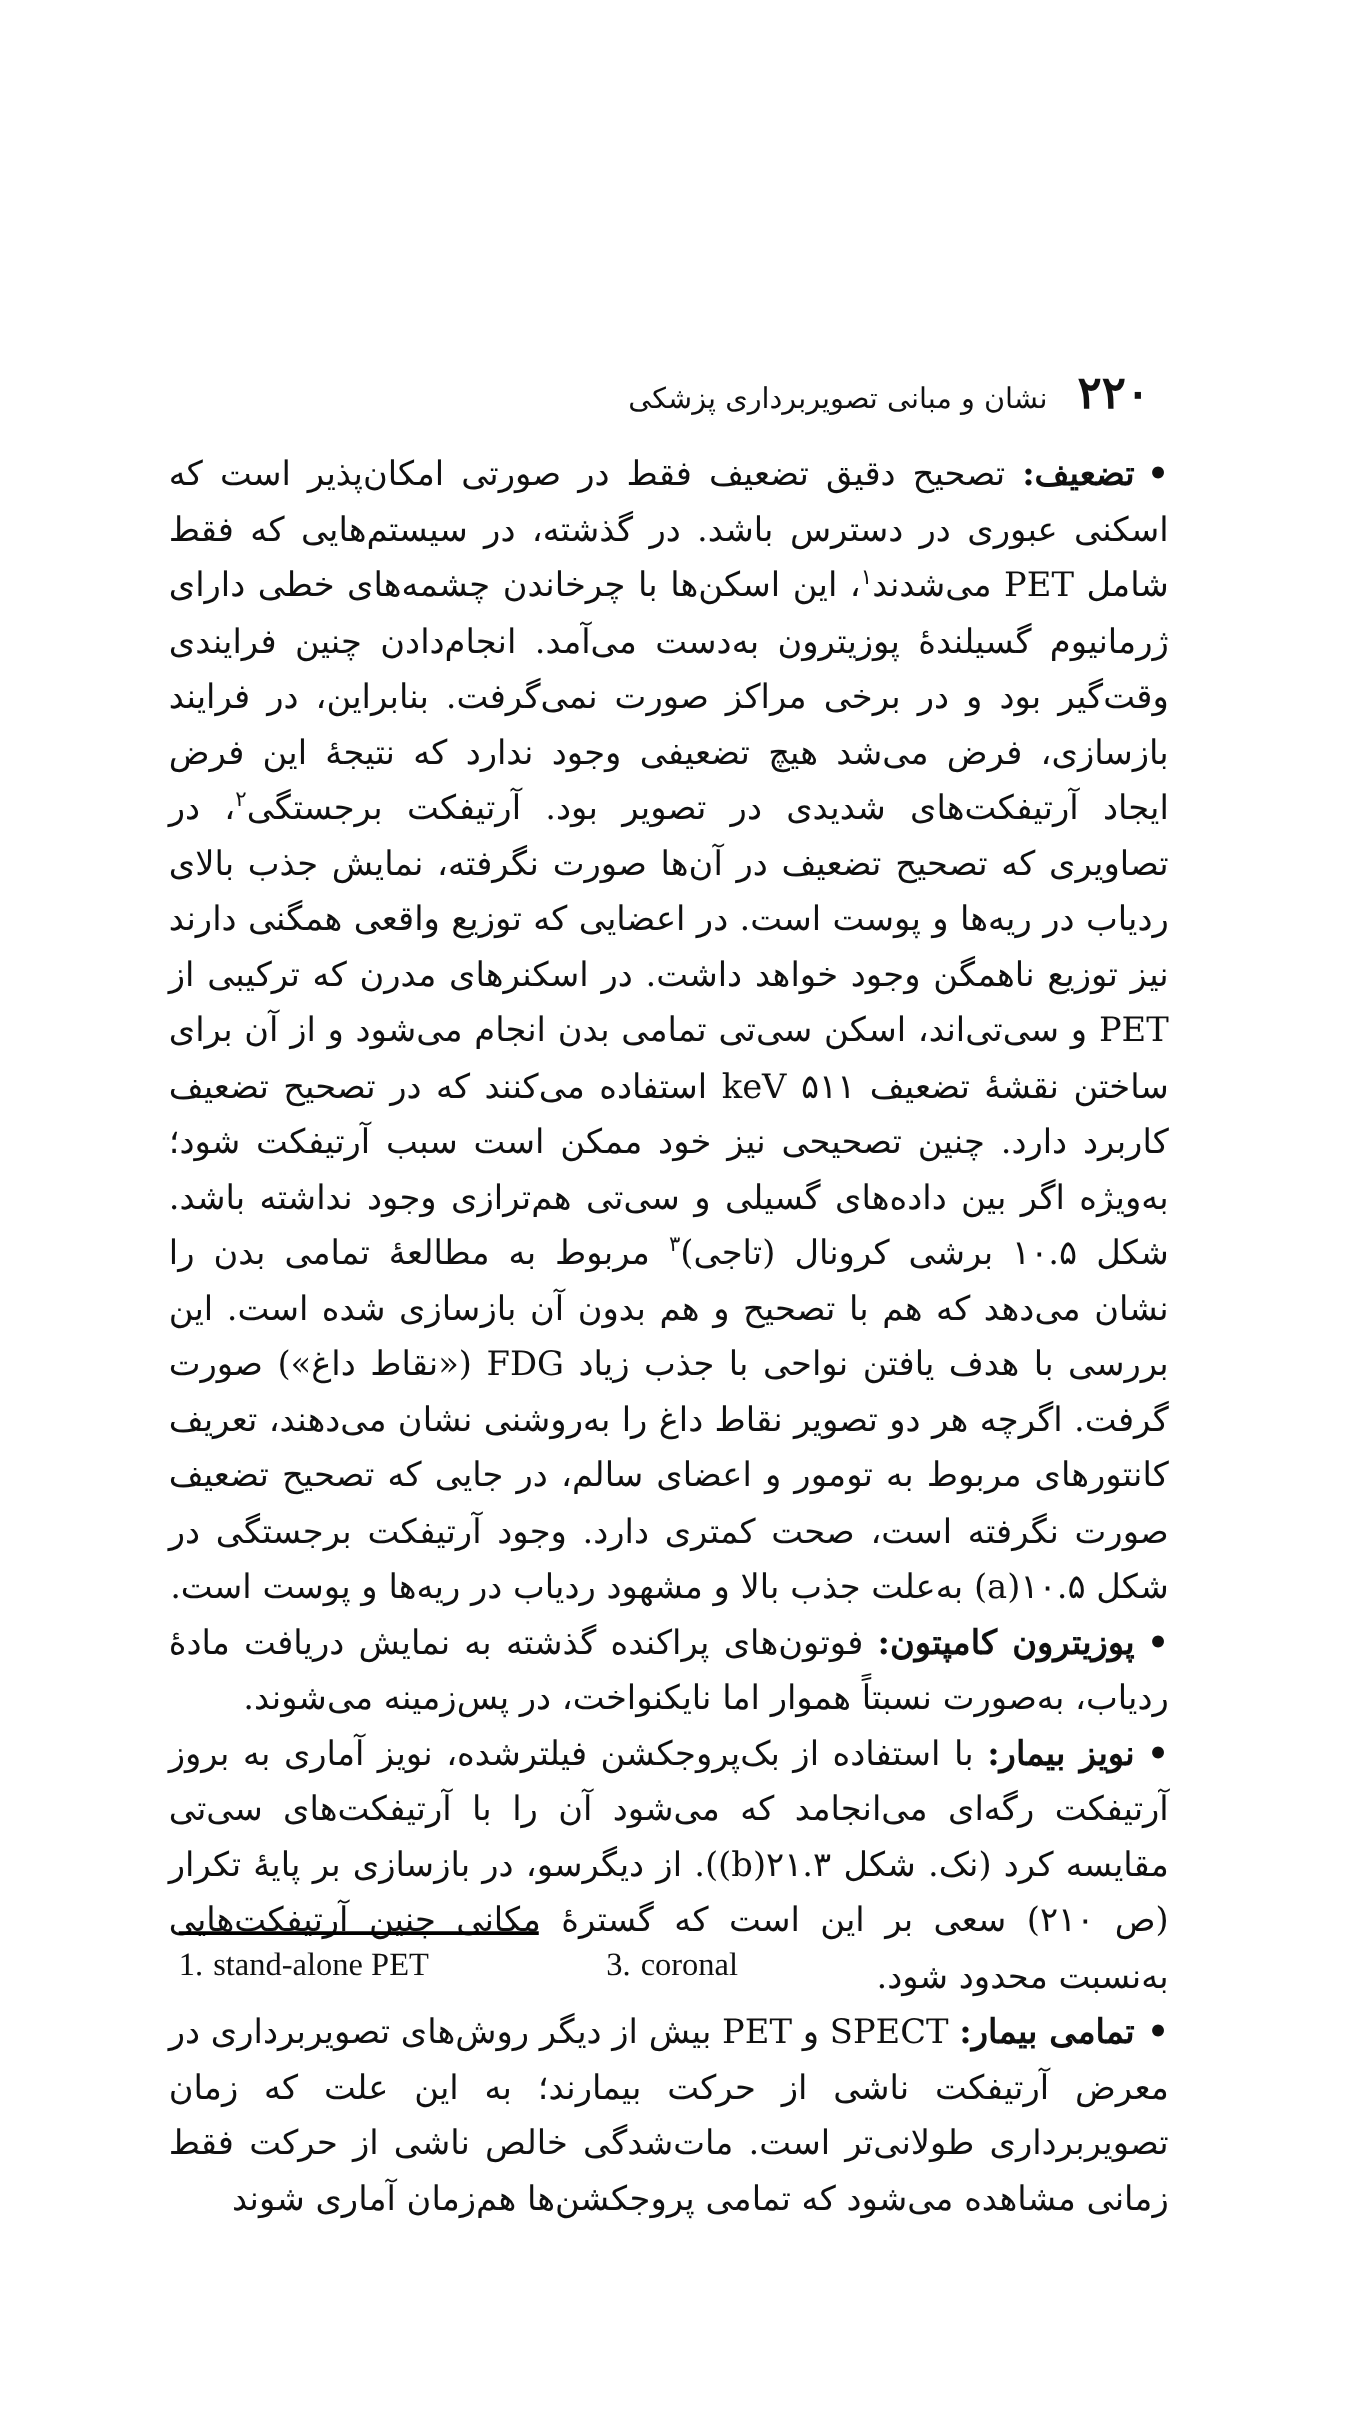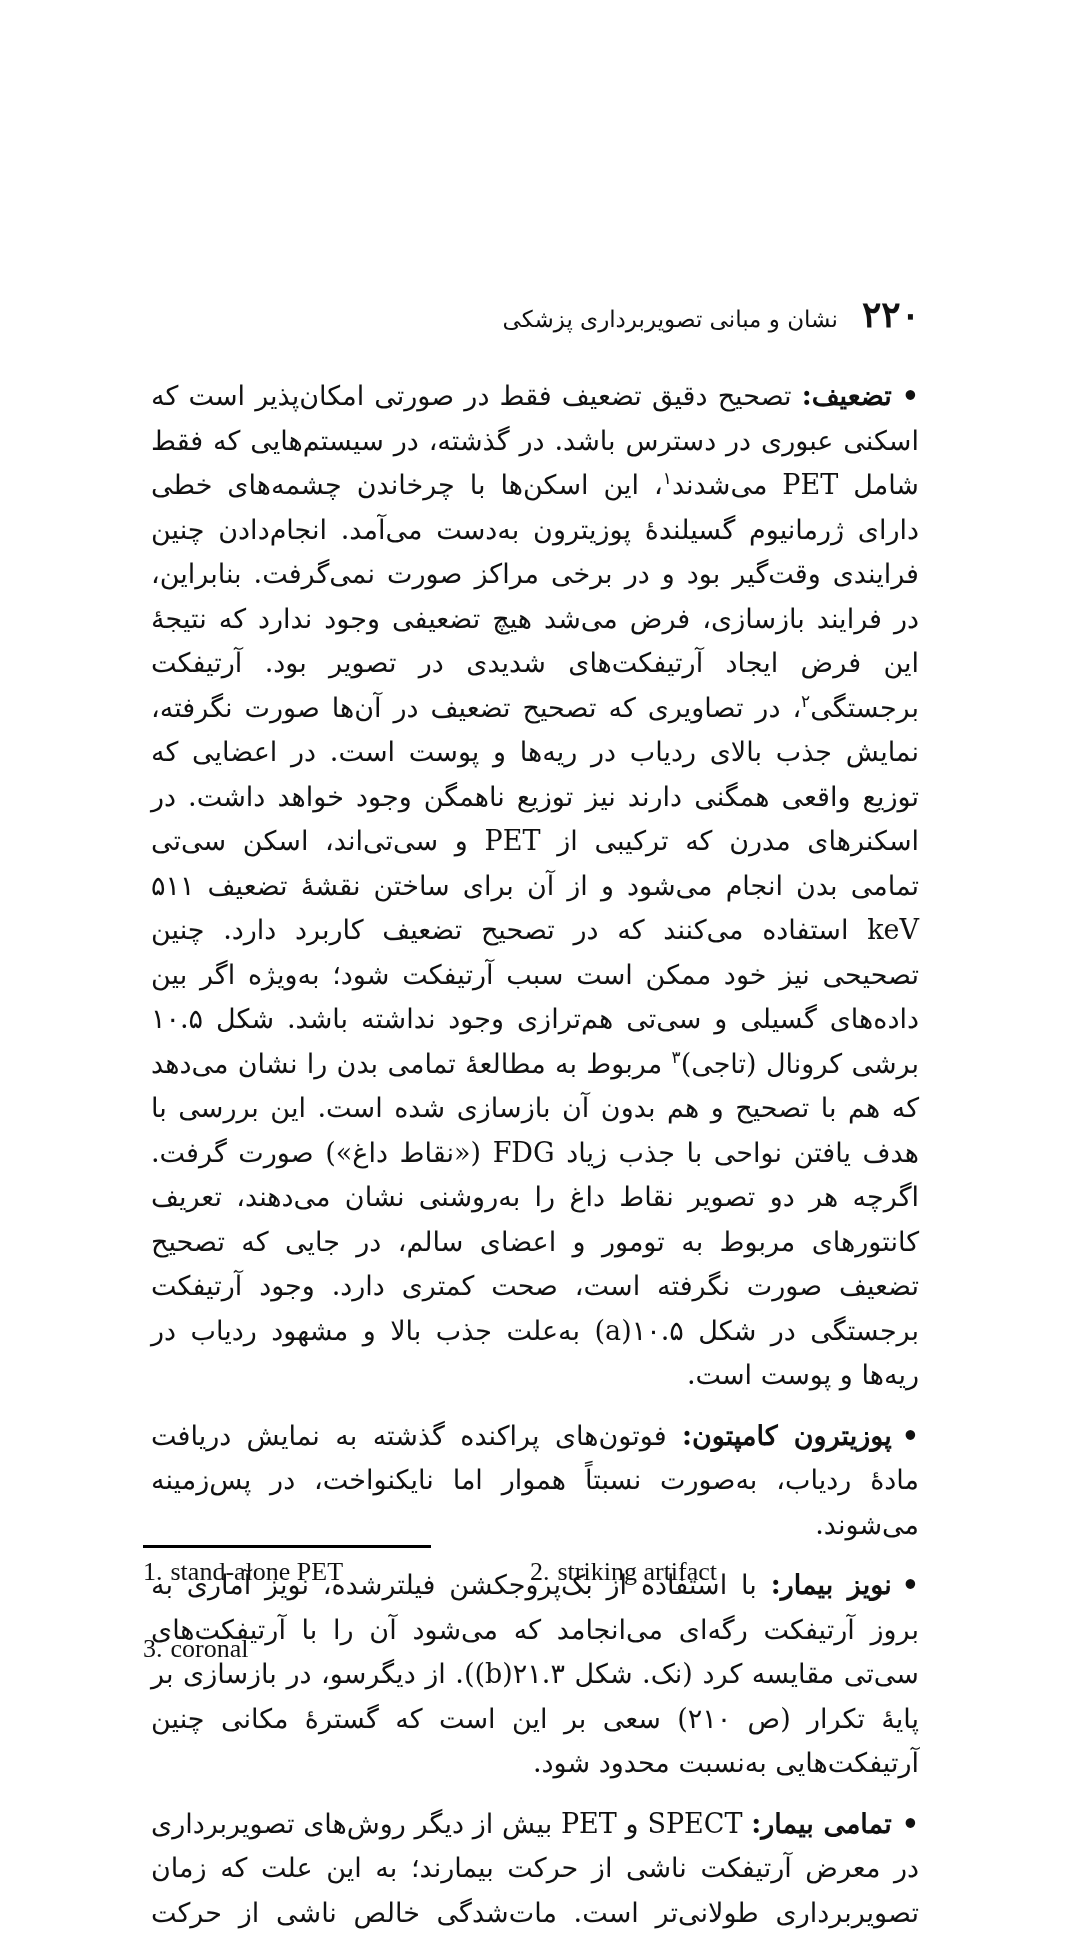--- a/index.html
+++ b/index.html
@@ -39,21 +39,21 @@
     top: 358px;
     right: 143px;
     width: 800px;
     direction: rtl;
     text-align: justify;
     font-family: "DejaVu Serif", serif;
     font-size: 27px;
     line-height: 44.5px;
   }
   .bullet-para {
-    margin: 16px;
+    margin: 0;
     padding: 0;
   }
   .bullet-glyph {
     font-weight: bold;
     margin-inline-end: 10px;
   }
   .bullet-label {
     font-weight: bold;
   }
   .bullet-para sup {
@@ -74,21 +74,20 @@
     left: 143px;
     width: 740px;
     direction: ltr;
     display: grid;
     grid-template-columns: 342px auto;
     row-gap: 2px;
     font-family: "Liberation Serif", serif;
     font-size: 26px;
     line-height: 32px;
     color: #111111;
-    gap: 45px;
   }
   .footnote-item {
     white-space: nowrap;
   }
   .fn-number {
     margin-right: 8px;
   }
 </style>
 </head>
 <body>
@@ -104,17 +103,16 @@
       <p class="bullet-para"><span class="bullet-glyph">•</span><strong class="bullet-label">تضعیف:</strong><span> تصحیح دقیق تضعیف فقط در صورتی امکان‌پذیر است که اسکنی عبوری در دسترس باشد. در گذشته، در سیستم‌هایی که فقط شامل PET می‌شدند</span><sup>۱</sup><span>، این اسکن‌ها با چرخاندن چشمه‌های خطی دارای ژرمانیوم گسیلندهٔ پوزیترون به‌دست می‌آمد. انجام‌دادن چنین فرایندی وقت‌گیر بود و در برخی مراکز صورت نمی‌گرفت. بنابراین، در فرایند بازسازی، فرض می‌شد هیچ تضعیفی وجود ندارد که نتیجهٔ این فرض ایجاد آرتیفکت‌های شدیدی در تصویر بود. آرتیفکت برجستگی</span><sup>۲</sup><span>، در تصاویری که تصحیح تضعیف در آن‌ها صورت نگرفته، نمایش جذب بالای ردیاب در ریه‌ها و پوست است. در اعضایی که توزیع واقعی همگنی دارند نیز توزیع ناهمگن وجود خواهد داشت. در اسکنرهای مدرن که ترکیبی از PET و سی‌تی‌اند، اسکن سی‌تی تمامی بدن انجام می‌شود و از آن برای ساختن نقشهٔ تضعیف ۵۱۱ keV استفاده می‌کنند که در تصحیح تضعیف کاربرد دارد. چنین تصحیحی نیز خود ممکن است سبب آرتیفکت شود؛ به‌ویژه اگر بین داده‌های گسیلی و سی‌تی هم‌ترازی وجود نداشته باشد. شکل ۱۰.۵ برشی کرونال (تاجی)</span><sup>۳</sup><span> مربوط به مطالعهٔ تمامی بدن را نشان می‌دهد که هم با تصحیح و هم بدون آن بازسازی شده است. این بررسی با هدف یافتن نواحی با جذب زیاد FDG («نقاط داغ») صورت گرفت. اگرچه هر دو تصویر نقاط داغ را به‌روشنی نشان می‌دهند، تعریف کانتورهای مربوط به تومور و اعضای سالم، در جایی که تصحیح تضعیف صورت نگرفته است، صحت کمتری دارد. وجود آرتیفکت برجستگی در شکل ۱۰.۵(a) به‌علت جذب بالا و مشهود ردیاب در ریه‌ها و پوست است.</span></p>
       <p class="bullet-para"><span class="bullet-glyph">•</span><strong class="bullet-label">پوزیترون کامپتون:</strong><span> فوتون‌های پراکنده گذشته به نمایش دریافت مادهٔ ردیاب، به‌صورت نسبتاً هموار اما نایکنواخت، در پس‌زمینه می‌شوند.</span></p>
       <p class="bullet-para"><span class="bullet-glyph">•</span><strong class="bullet-label">نویز بیمار:</strong><span> با استفاده از بک‌پروجکشن فیلترشده، نویز آماری به بروز آرتیفکت رگه‌ای می‌انجامد که می‌شود آن را با آرتیفکت‌های سی‌تی مقایسه کرد (نک. شکل ۲۱.۳(b)). از دیگرسو، در بازسازی بر پایهٔ تکرار (ص ۲۱۰) سعی بر این است که گسترهٔ مکانی چنین آرتیفکت‌هایی به‌نسبت محدود شود.</span></p>
       <p class="bullet-para"><span class="bullet-glyph">•</span><strong class="bullet-label">تمامی بیمار:</strong><span> SPECT و PET بیش از دیگر روش‌های تصویربرداری در معرض آرتیفکت ناشی از حرکت بیمارند؛ به این علت که زمان تصویربرداری طولانی‌تر است. مات‌شدگی خالص ناشی از حرکت فقط زمانی مشاهده می‌شود که تمامی پروجکشن‌ها هم‌زمان آماری شوند</span></p>
     </div>
 
   <div class="footnote-rule"></div>
 
   <div class="footnotes" id="footnotes-container">
       <div class="footnote-item"><span class="fn-number">1.</span><span class="fn-text">stand-alone PET</span></div>
-      <div class="footnote-item"><span class="fn-number">2.</span><span class="fn-text">striking artifact</span></div>
       <div class="footnote-item"><span class="fn-number">3.</span><span class="fn-text">coronal</span></div>
     </div>
 
 </div>
 
 </body></html>

